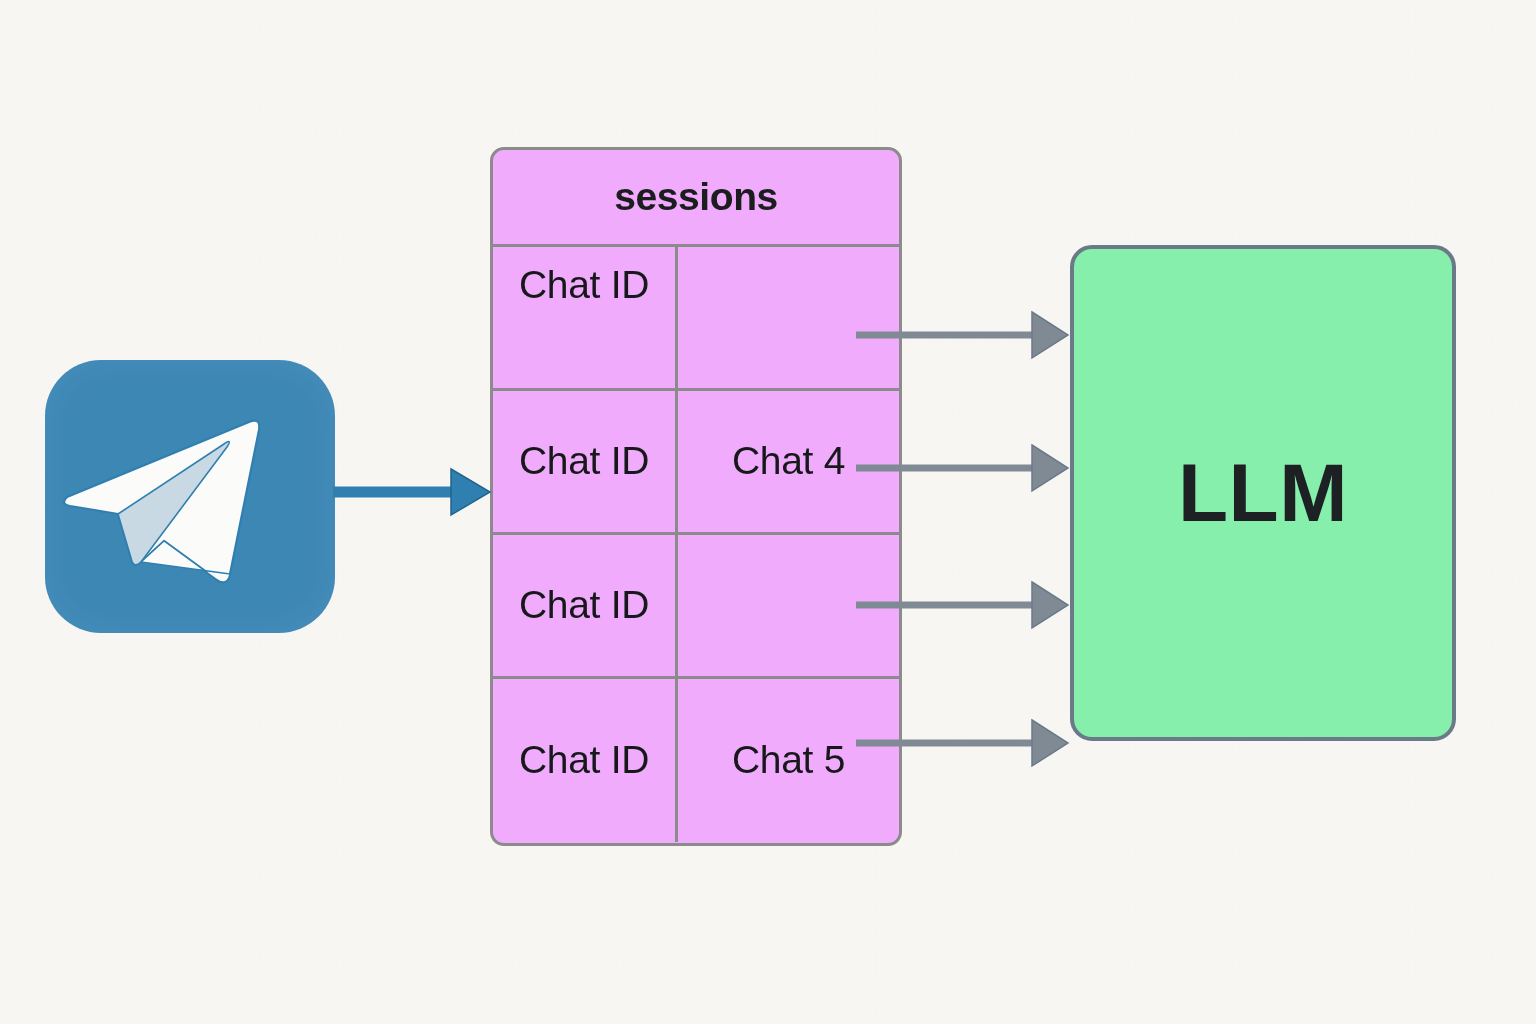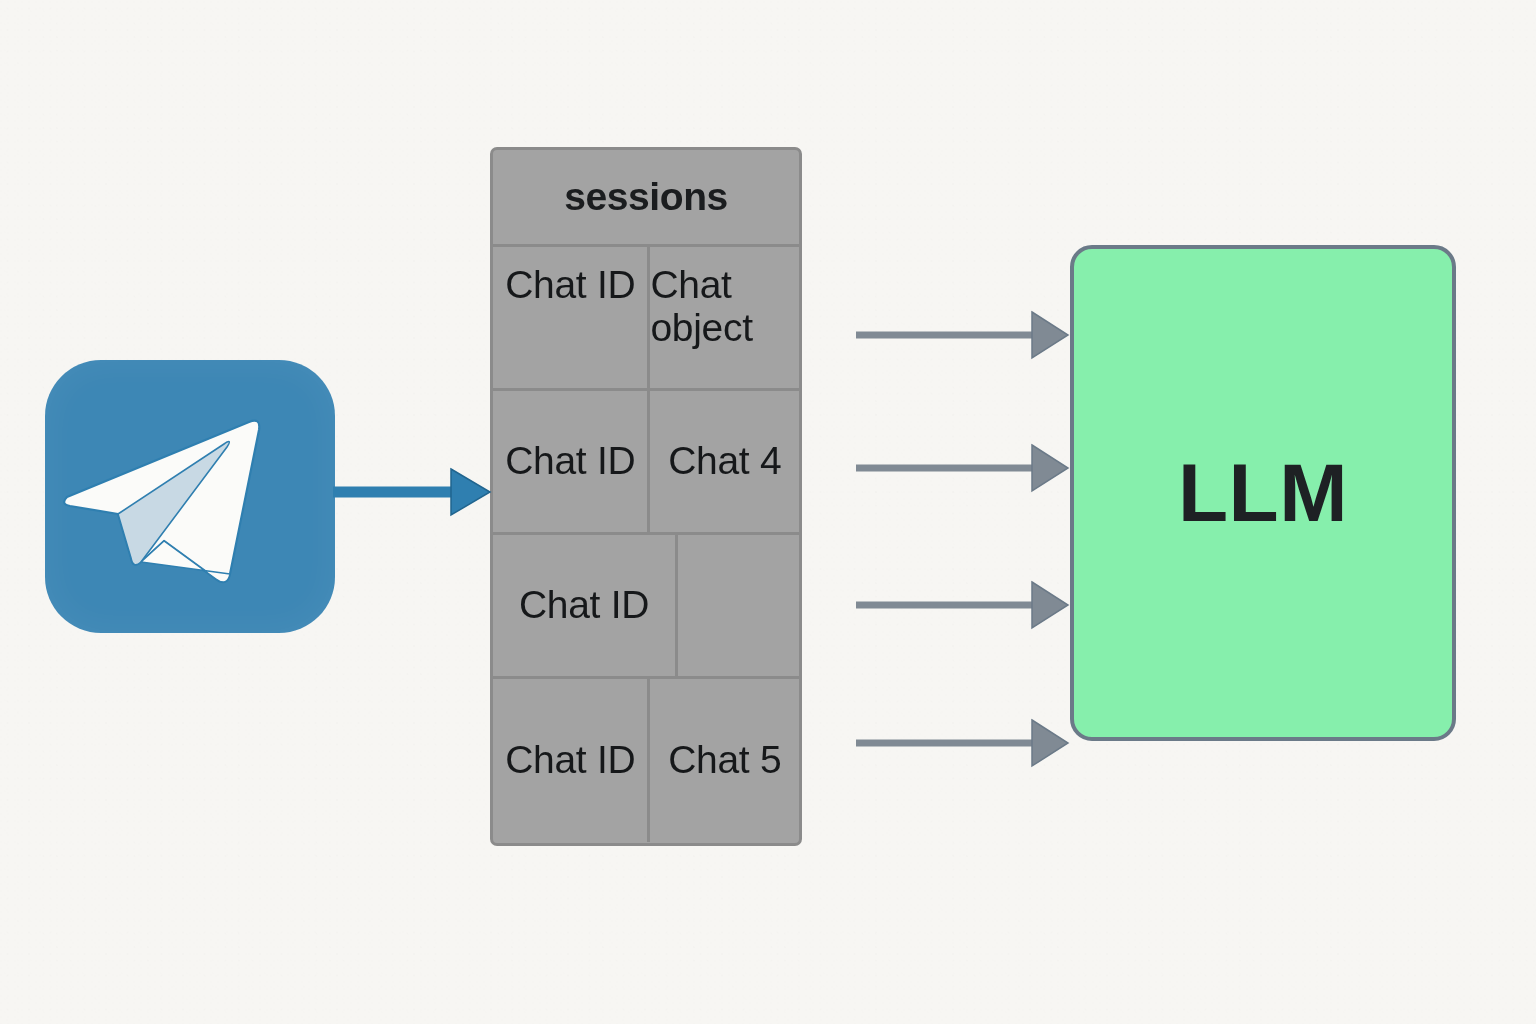--- a/index.html
+++ b/index.html
@@ -49,25 +49,25 @@
     left: 0; top: 0;
     width: 290px;
     height: 273px;
   }
 
   
   #sessions-table {
     position: absolute;
     left: 490px;
     top: 147px;
-    width: 312px;
+    width: 412px;
     height: 699px;
-    background: #a3a3a3;
+    background: #f0abfc;
     border: 3px solid #8b8b8b;
-    border-radius: 7px;
+    border-radius: 14px;
     box-sizing: border-box;
     overflow: hidden;
   }
   .tbl-header {
     height: 97px;
     border-bottom: 3px solid #8b8b8b;
     display: flex;
     align-items: center;
     justify-content: center;
     box-sizing: border-box;
@@ -158,21 +158,20 @@
     </svg>
   </div>
 
   <div id="sessions-table">
     <div class="tbl-header">
       <span class="tbl-header-label">sessions</span>
     </div>
 
     <div class="tbl-row first">
       <div class="tbl-cell key">Chat ID</div>
-      <div class="tbl-cell val">Chat object</div>
     </div>
 
     <div class="tbl-row">
       <div class="tbl-cell key">Chat ID</div>
       <div class="tbl-cell val">Chat 4</div>
     </div>
 
     <div class="tbl-row">
       <div class="tbl-cell key">Chat ID</div>
     </div>

